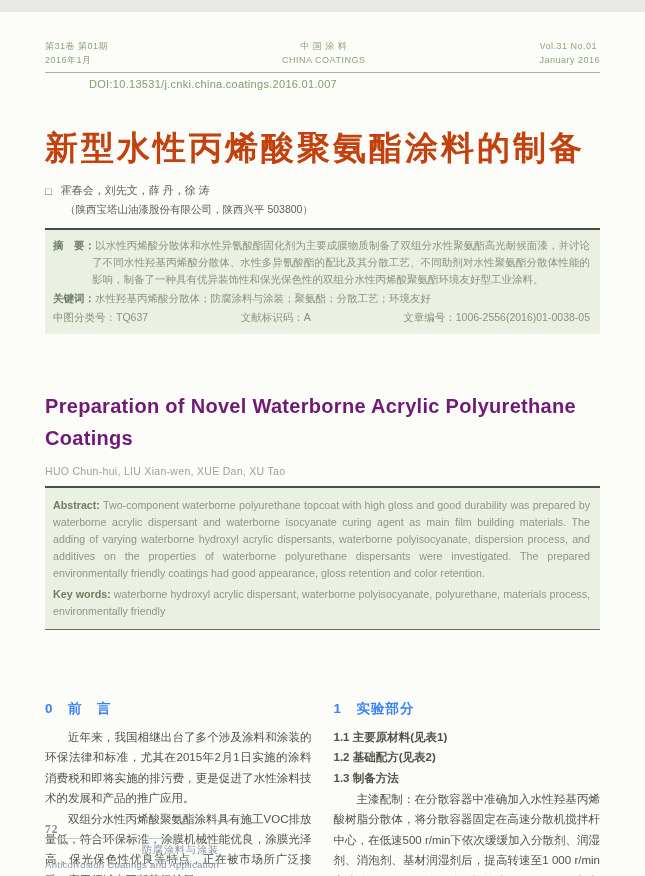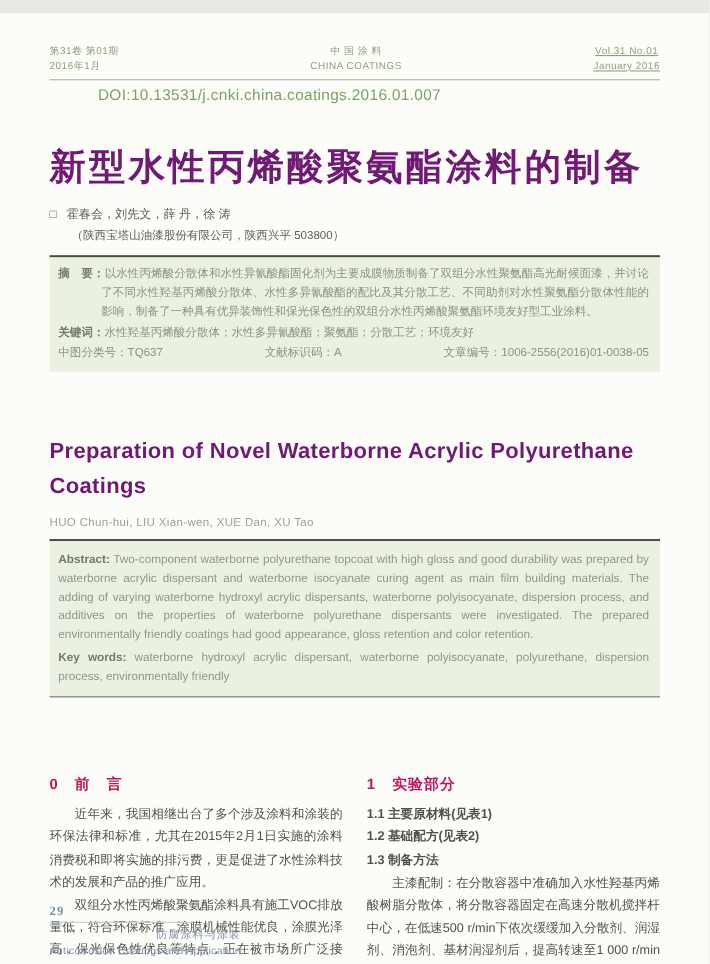--- a/index.html
+++ b/index.html
@@ -10,26 +10,26 @@
     font-family:"Liberation Sans", sans-serif; color:#4e5348;
   }
   .content { padding:28px 45px 0 45px; }
 
   
   .jheader { display:flex; justify-content:space-between; font-size:9px; line-height:1.5;
              color:#8ba37c; letter-spacing:0.5px; }
   .jheader .cell { white-space:pre-line; }
   .jheader .c-left { text-align:left; }
   .jheader .c-center { text-align:center; }
-  .jheader .c-right { text-align:center;text-decoration:underline; }
+  .jheader .c-right { text-align:left; }
   .header-rule { border-top:1px solid #a9b69d; margin-top:5px; }
-  .doi { font-size:14px; color:#7f9f68; margin-top:5px; letter-spacing:0.3px;padding-left:44px; }
+  .doi { font-size:11px; color:#7f9f68; margin-top:5px; letter-spacing:0.3px;padding-left:44px; }
 
   
-  .title-cn { margin-top:40px; font-size:33px; font-weight:bold; color:#701a75;
+  .title-cn { margin-top:40px; font-size:33px; font-weight:bold; color:#c2410c;
               letter-spacing:3px; line-height:1.1; }
   .authors-row { margin-top:17px; display:flex; align-items:center; gap:9px;
                  font-size:11px; color:#5a5f55; }
   .authors-marker { font-size:11px; color:#6a6f64; }
   .affiliation-cn { margin-top:5px; margin-left:20px; font-size:10.5px; color:#5a5f55; }
   .dark-rule { border-top:2.5px solid #474b44; margin-top:11px; }
 
   
   .abs-cn { background:#eaf1e2; padding:7px 10px 8px 8px; font-size:10.5px;
             line-height:1.62; color:#89937e; }
@@ -48,21 +48,21 @@
 
   
   .abs-en { background:#eaf1e2; padding:9px 10px 9px 8px; font-size:10.7px;
             line-height:1.58; color:#8d978a; text-align:justify; }
   .abs-en .kw-para { margin-top:4px; }
   .abs-en-bottom-rule { border-top:1px solid #6a6f66; }
 
   
   .body-cols { display:flex; gap:22px; margin-top:70px; }
   .col { flex:1 1 0; min-width:0; }
-  .sec-head { font-size:13.5px; font-weight:bold; color:#be185d; letter-spacing:1px;
+  .sec-head { font-size:13.5px; font-weight:bold; color:#3b82f6; letter-spacing:1px;
               margin-bottom:9px; }
   .para { font-size:11.5px; line-height:1.78; text-align:justify; text-indent:2em;
           color:#4e5348; }
   .sub-item { font-size:11.5px; font-weight:bold; color:#4e5348; line-height:1.8; }
 
   
   .footer { position:absolute; left:45px; bottom:18px; }
   .page-num { font-size:11.5px; color:#7e90a0; font-family:"Liberation Serif", serif;
               font-weight:bold; letter-spacing:1px; }
   .page-num-rule { width:130px; border-top:1px solid #c3cbd3; margin:3px 0 4px 0; }
@@ -91,35 +91,35 @@
     <h1 class="title-cn">新型水性丙烯酸聚氨酯涂料的制备</h1>
     <div class="authors-row">
       <span class="authors-marker">□</span>
       <span>霍春会，刘先文，薛  丹，徐  涛</span>
     </div>
     <div class="affiliation-cn">（陕西宝塔山油漆股份有限公司，陕西兴平  503800）</div>
     <div class="dark-rule"></div>
 
     <div class="abs-cn">
       <p class="abs-text"><span class="abs-label">摘　要：</span><span>以水性丙烯酸分散体和水性异氰酸酯固化剂为主要成膜物质制备了双组分水性聚氨酯高光耐候面漆，并讨论了不同水性羟基丙烯酸分散体、水性多异氰酸酯的配比及其分散工艺、不同助剂对水性聚氨酯分散体性能的影响，制备了一种具有优异装饰性和保光保色性的双组分水性丙烯酸聚氨酯环境友好型工业涂料。</span></p>
-      <p class="kw-line"><span class="abs-label">关键词：</span><span>水性羟基丙烯酸分散体；水性多异氰酸酯；聚氨酯；分散工艺；环境友好</span></p>
+      <p class="kw-line"><span class="abs-label">关键词：</span><span>水性羟基丙烯酸分散体；防腐涂料与涂装；聚氨酯；分散工艺；环境友好</span></p>
       <div class="clc-row">
         <span>中图分类号：TQ637</span>
         <span>文献标识码：A</span>
         <span>文章编号：1006-2556(2016)01-0038-05</span>
       </div>
     </div>
 
     <h2 class="title-en">Preparation of Novel Waterborne Acrylic Polyurethane Coatings</h2>
     <div class="authors-en">HUO Chun-hui, LIU Xian-wen, XUE Dan, XU Tao</div>
     <div class="dark-rule-2"></div>
 
     <div class="abs-en">
       <p><span class="abs-label">Abstract:</span><span> Two-component waterborne polyurethane topcoat with high gloss and good durability was prepared by waterborne acrylic dispersant and waterborne isocyanate curing agent as main film building materials. The adding of varying waterborne hydroxyl acrylic dispersants, waterborne polyisocyanate, dispersion process, and additives on the properties of waterborne polyurethane dispersants were investigated. The prepared environmentally friendly coatings had good appearance, gloss retention and color retention.</span></p>
-      <p class="kw-para"><span class="abs-label">Key words:</span><span> waterborne hydroxyl acrylic dispersant, waterborne polyisocyanate, polyurethane, dispersion process, environmentally friendly</span></p>
+      <p class="kw-para"><span class="abs-label">Key words:</span><span> waterborne hydroxyl acrylic dispersant, waterborne polyisocyanate, polyurethane, materials process, environmentally friendly</span></p>
     </div>
     <div class="abs-en-bottom-rule"></div>
 
     <div class="body-cols">
       <div class="col">
         <div class="sec-head">0　前　言</div>
         <p class="para">近年来，我国相继出台了多个涉及涂料和涂装的环保法律和标准，尤其在2015年2月1日实施的涂料消费税和即将实施的排污费，更是促进了水性涂料技术的发展和产品的推广应用。</p>
         <p class="para">双组分水性丙烯酸聚氨酯涂料具有施工VOC排放量低，符合环保标准，涂膜机械性能优良，涂膜光泽高，保光保色性优良等特点，正在被市场所广泛接受，应用领域也不断获得扩展。</p>
 
       </div>
@@ -128,19 +128,19 @@
         <div class="sub-item">1.1  主要原材料(见表1)</div>
         <div class="sub-item">1.2  基础配方(见表2)</div>
         <div class="sub-item">1.3  制备方法</div>
         <p class="para">主漆配制：在分散容器中准确加入水性羟基丙烯酸树脂分散体，将分散容器固定在高速分散机搅拌杆中心，在低速500 r/min下依次缓缓加入分散剂、润湿剂、消泡剂、基材润湿剂后，提高转速至1 000 r/min高速分散10 min，降低分散机转速至500 r/min，加入钛</p>
       </div>
     </div>
 
   </div>
 
   <div class="footer">
-    <div class="page-num">29</div>
+    <div class="page-num">72</div>
     <div class="page-num-rule"></div>
     <div class="footer-cn">防腐涂料与涂装</div>
     <div class="footer-en">Anticorrosion Coatings and Application</div>
   </div>
   <div class="bottom-band"></div>
 </div>
 
 </body></html>

